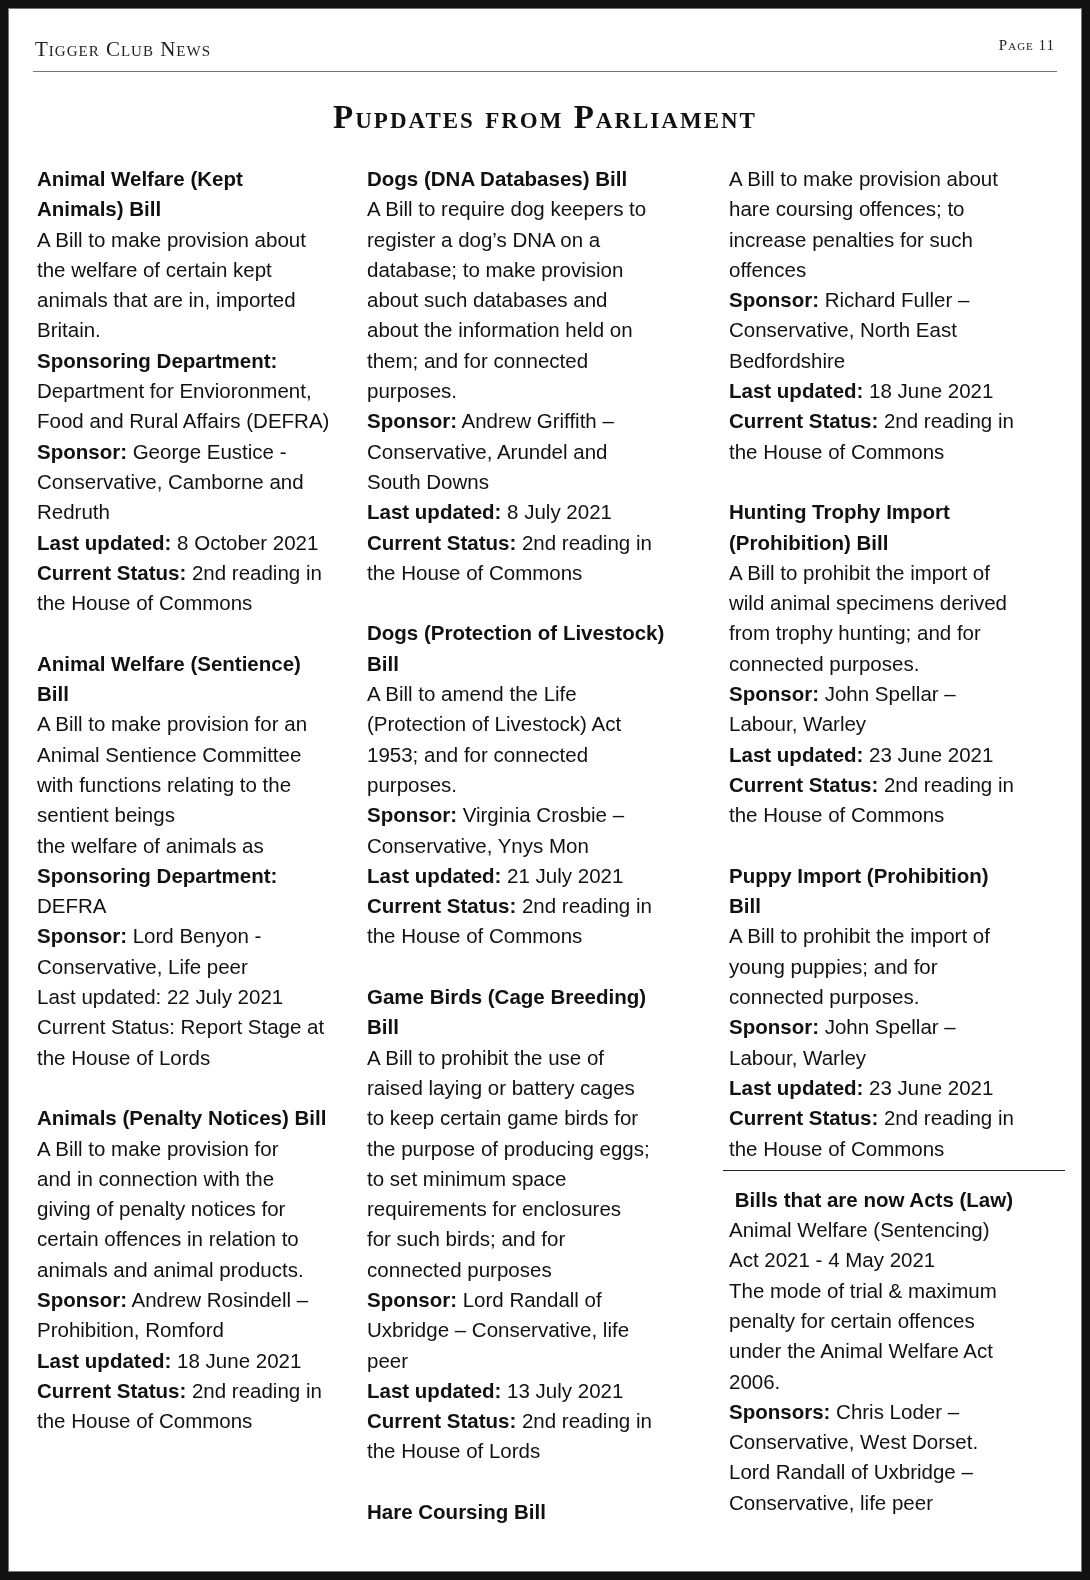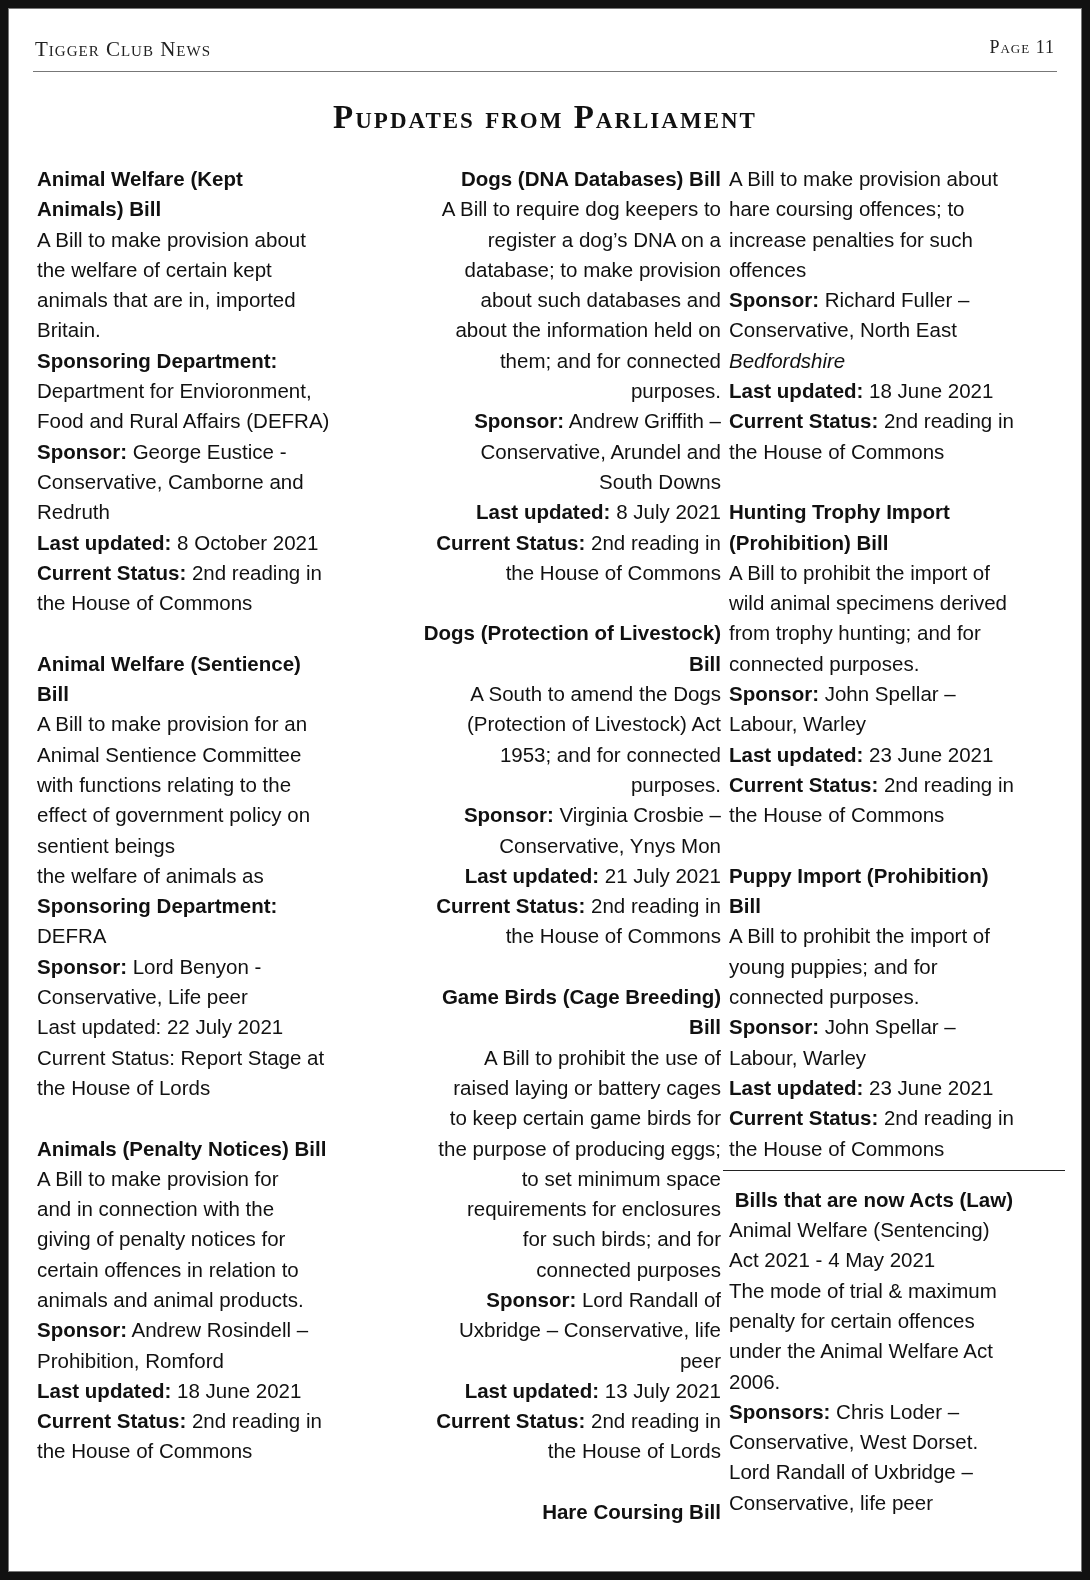--- a/index.html
+++ b/index.html
@@ -1,23 +1,23 @@
 <!DOCTYPE html>
 <html><head>
 <meta charset="utf-8">
 <style>
   html,body{margin:0;padding:0;}
   body{width:1090px;height:1580px;background:#111;position:relative;overflow:hidden;font-family:"Liberation Sans",sans-serif;}
   .page{position:absolute;left:8px;top:8px;width:1074px;height:1564px;background:#fff;border:1px solid #777;box-sizing:border-box;}
   .hdr{position:absolute;left:24px;right:24px;top:22px;height:40px;border-bottom:1px solid #777;}
   .hdr-left{position:absolute;left:2px;top:6px;font-family:"Liberation Serif",serif;font-size:21px;font-variant:small-caps;letter-spacing:1px;color:#222;}
-  .hdr-right{position:absolute;right:2px;top:6px;font-family:"Liberation Serif",serif;font-size:18px;font-variant:small-caps;letter-spacing:1px;color:#222;}
+  .hdr-right{position:absolute;right:2px;top:6px;font-family:"Liberation Serif",serif;font-size:15px;font-variant:small-caps;letter-spacing:1px;color:#222;}
   .title{position:absolute;left:0;right:0;top:90px;text-align:center;font-family:"Liberation Serif",serif;font-weight:bold;font-size:33px;font-variant:small-caps;letter-spacing:2px;color:#111;}
   .col{position:absolute;top:155px;width:330px;font-size:20.5px;line-height:30.3px;color:#111;}
-  .col1{left:28px;} .col2{left:382px;text-align:right;} .col3{left:720px;}
+  .col1{left:28px;} .col2{left:358px;} .col3{left:720px;}
   .ln{white-space:nowrap;}
   .b{font-weight:bold;}
   .gap{height:30.3px;}
   .rule{border-top:1.5px solid #222;margin:6px -6px 14px -6px;}
 </style>
 </head>
 <body>
 
 <div class="page">
   <div class="hdr">
@@ -40,21 +40,20 @@
       <div class="ln"><span style="white-space: pre;">Redruth</span></div>
       <div class="ln"><span class="b">Last updated:</span><span style="white-space: pre;"> 8 October 2021</span></div>
       <div class="ln"><span class="b">Current Status:</span><span style="white-space: pre;"> 2nd reading in</span></div>
       <div class="ln"><span style="white-space: pre;">the House of Commons</span></div>
       <div class="gap"></div>
       <div class="ln b"><span style="white-space: pre;">Animal Welfare (Sentience)</span></div>
       <div class="ln b"><span style="white-space: pre;">Bill</span></div>
       <div class="ln"><span style="white-space: pre;">A Bill to make provision for an</span></div>
       <div class="ln"><span style="white-space: pre;">Animal Sentience Committee</span></div>
       <div class="ln"><span style="white-space: pre;">with functions relating to the</span></div>
-      <div class="ln"><span style="white-space: pre;">effect of government policy on</span></div>
       <div class="ln"><span style="white-space: pre;">sentient beings</span></div>
       <div class="ln"><span style="white-space: pre;">the welfare of animals as</span></div>
       <div class="ln b"><span style="white-space: pre;">Sponsoring Department:</span></div>
       <div class="ln"><span style="white-space: pre;">DEFRA</span></div>
       <div class="ln"><span class="b">Sponsor:</span><span style="white-space: pre;"> Lord Benyon -</span></div>
       <div class="ln"><span style="white-space: pre;">Conservative, Life peer</span></div>
       <div class="ln"><span style="white-space: pre;">Last updated: 22 July 2021</span></div>
       <div class="ln"><span style="white-space: pre;">Current Status: Report Stage at</span></div>
       <div class="ln"><span style="white-space: pre;">the House of Lords</span></div>
       <div class="gap"></div>
@@ -81,21 +80,21 @@
       <div class="ln"><span style="white-space: pre;">purposes.</span></div>
       <div class="ln"><span class="b">Sponsor:</span><span style="white-space: pre;"> Andrew Griffith –</span></div>
       <div class="ln"><span style="white-space: pre;">Conservative, Arundel and</span></div>
       <div class="ln"><span style="white-space: pre;">South Downs</span></div>
       <div class="ln"><span class="b">Last updated:</span><span style="white-space: pre;"> 8 July 2021</span></div>
       <div class="ln"><span class="b">Current Status:</span><span style="white-space: pre;"> 2nd reading in</span></div>
       <div class="ln"><span style="white-space: pre;">the House of Commons</span></div>
       <div class="gap"></div>
       <div class="ln b"><span style="white-space: pre;">Dogs (Protection of Livestock)</span></div>
       <div class="ln b"><span style="white-space: pre;">Bill</span></div>
-      <div class="ln"><span style="white-space: pre;">A South to amend the Dogs</span></div>
+      <div class="ln"><span style="white-space: pre;">A Bill to amend the Life</span></div>
       <div class="ln"><span style="white-space: pre;">(Protection of Livestock) Act</span></div>
       <div class="ln"><span style="white-space: pre;">1953; and for connected</span></div>
       <div class="ln"><span style="white-space: pre;">purposes.</span></div>
       <div class="ln"><span class="b">Sponsor:</span><span style="white-space: pre;"> Virginia Crosbie –</span></div>
       <div class="ln"><span style="white-space: pre;">Conservative, Ynys Mon</span></div>
       <div class="ln"><span class="b">Last updated:</span><span style="white-space: pre;"> 21 July 2021</span></div>
       <div class="ln"><span class="b">Current Status:</span><span style="white-space: pre;"> 2nd reading in</span></div>
       <div class="ln"><span style="white-space: pre;">the House of Commons</span></div>
       <div class="gap"></div>
       <div class="ln b"><span style="white-space: pre;">Game Birds (Cage Breeding)</span></div>
@@ -117,21 +116,21 @@
       <div class="gap"></div>
       <div class="ln b"><span style="white-space: pre;">Hare Coursing Bill</span></div>
     </div>
   <div class="col col3">
       <div class="ln"><span style="white-space: pre;">A Bill to make provision about</span></div>
       <div class="ln"><span style="white-space: pre;">hare coursing offences; to</span></div>
       <div class="ln"><span style="white-space: pre;">increase penalties for such</span></div>
       <div class="ln"><span style="white-space: pre;">offences</span></div>
       <div class="ln"><span class="b">Sponsor:</span><span style="white-space: pre;"> Richard Fuller –</span></div>
       <div class="ln"><span style="white-space: pre;">Conservative, North East</span></div>
-      <div class="ln"><span style="white-space: pre; font-style: italic;">Bedfordshire</span></div>
+      <div class="ln"><span style="white-space: pre;">Bedfordshire</span></div>
       <div class="ln"><span class="b">Last updated:</span><span style="white-space: pre;"> 18 June 2021</span></div>
       <div class="ln"><span class="b">Current Status:</span><span style="white-space: pre;"> 2nd reading in</span></div>
       <div class="ln"><span style="white-space: pre;">the House of Commons</span></div>
       <div class="gap"></div>
       <div class="ln b"><span style="white-space: pre;">Hunting Trophy Import</span></div>
       <div class="ln b"><span style="white-space: pre;">(Prohibition) Bill</span></div>
       <div class="ln"><span style="white-space: pre;">A Bill to prohibit the import of</span></div>
       <div class="ln"><span style="white-space: pre;">wild animal specimens derived</span></div>
       <div class="ln"><span style="white-space: pre;">from trophy hunting; and for</span></div>
       <div class="ln"><span style="white-space: pre;">connected purposes.</span></div>

